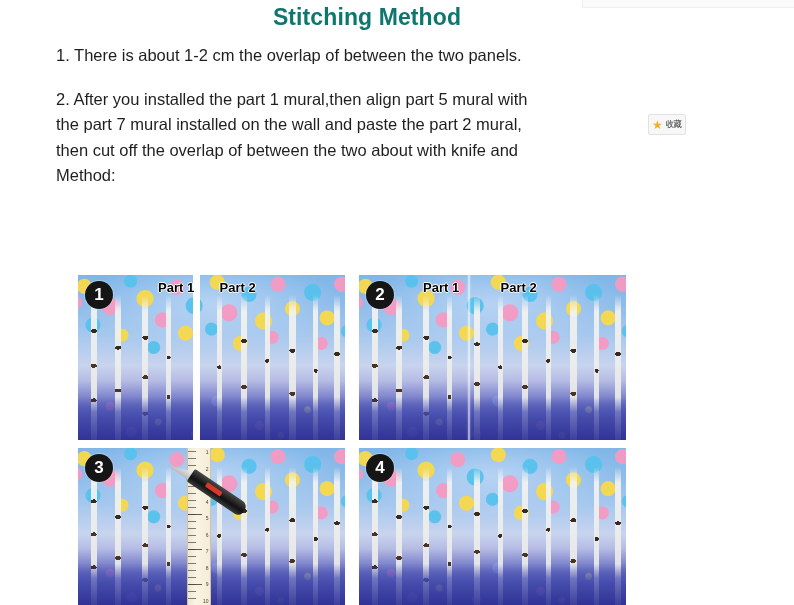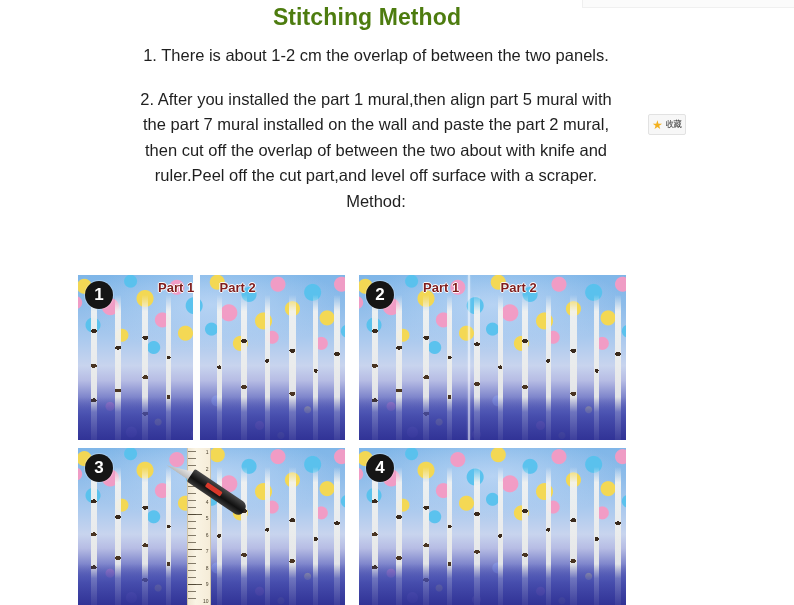--- a/index.html
+++ b/index.html
@@ -59,36 +59,36 @@
   
   .page-title {
     position: absolute;
     top: 4px;
     left: 0;
     width: 734px;
     text-align: center;
     font-size: 23px;
     font-weight: 600;
     letter-spacing: 0.1px;
-    color: #4d7c0f;
+    color: #0f766e;
   }
 
   
   .copy {
     position: absolute;
     left: 56px;
     top: 43px;
     width: 640px;
     font-size: 16.5px;
     line-height: 25.5px;
     color: #1f1f1f;
   }
   .copy p { margin: 0; }
   .copy .para-gap { height: 18px; }
-  .copy .ln { display: block; white-space: nowrap; text-align: center; }
+  .copy .ln { display: block; white-space: nowrap; }
 
   
   .figure-grid {
     position: absolute;
     left: 78px;
     top: 275px;
     width: 548px;
     height: 330px;
     display: grid;
     grid-template-columns: 267px 267px;
@@ -249,21 +249,21 @@
     z-index: 12;
     box-shadow: 0 0 0 1px rgba(255,255,255,.25);
   }
 
   
   .part-label {
     position: absolute;
     top: 5px;
     font-size: 13px;
     font-weight: 700;
-    color: #7f1d1d;
+    color: #000000;
     z-index: 12;
     text-shadow:
        1px 0 0 rgba(255,255,255,.9), -1px 0 0 rgba(255,255,255,.9),
        0 1px 0 rgba(255,255,255,.9), 0 -1px 0 rgba(255,255,255,.9);
     white-space: nowrap;
   }
 
   
   .ruler {
     position: absolute;
@@ -362,21 +362,20 @@
 
 <div class="copy">
   <p>
     <span class="ln">1. There is about 1-2 cm the overlap of between the two panels.</span>
   </p>
   <div class="para-gap"></div>
   <p>
     <span class="ln">2. After you installed the part 1 mural,then align part 5 mural with</span>
     <span class="ln">the part 7 mural installed on the wall and paste the part 2 mural,</span>
     <span class="ln">then cut off the overlap of between the two about with knife and</span>
-    <span class="ln">ruler.Peel off the cut part,and level off surface with a scraper.</span>
     <span class="ln">Method:</span>
   </p>
 </div>
 
 <div class="figure-grid">
 
   <div class="panel">
     <div class="scene"></div>
     <div class="canopy"></div>
     <div class="trunks"></div>

